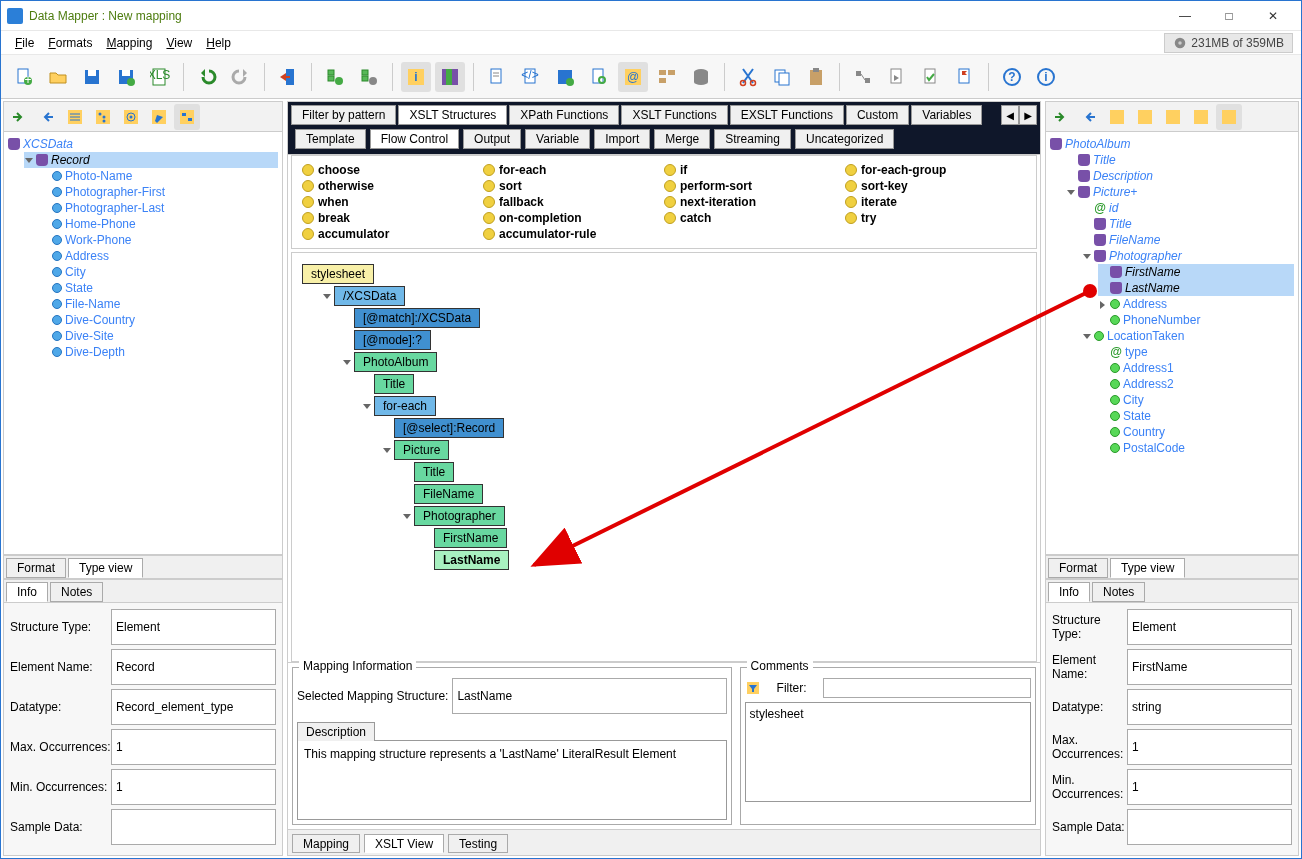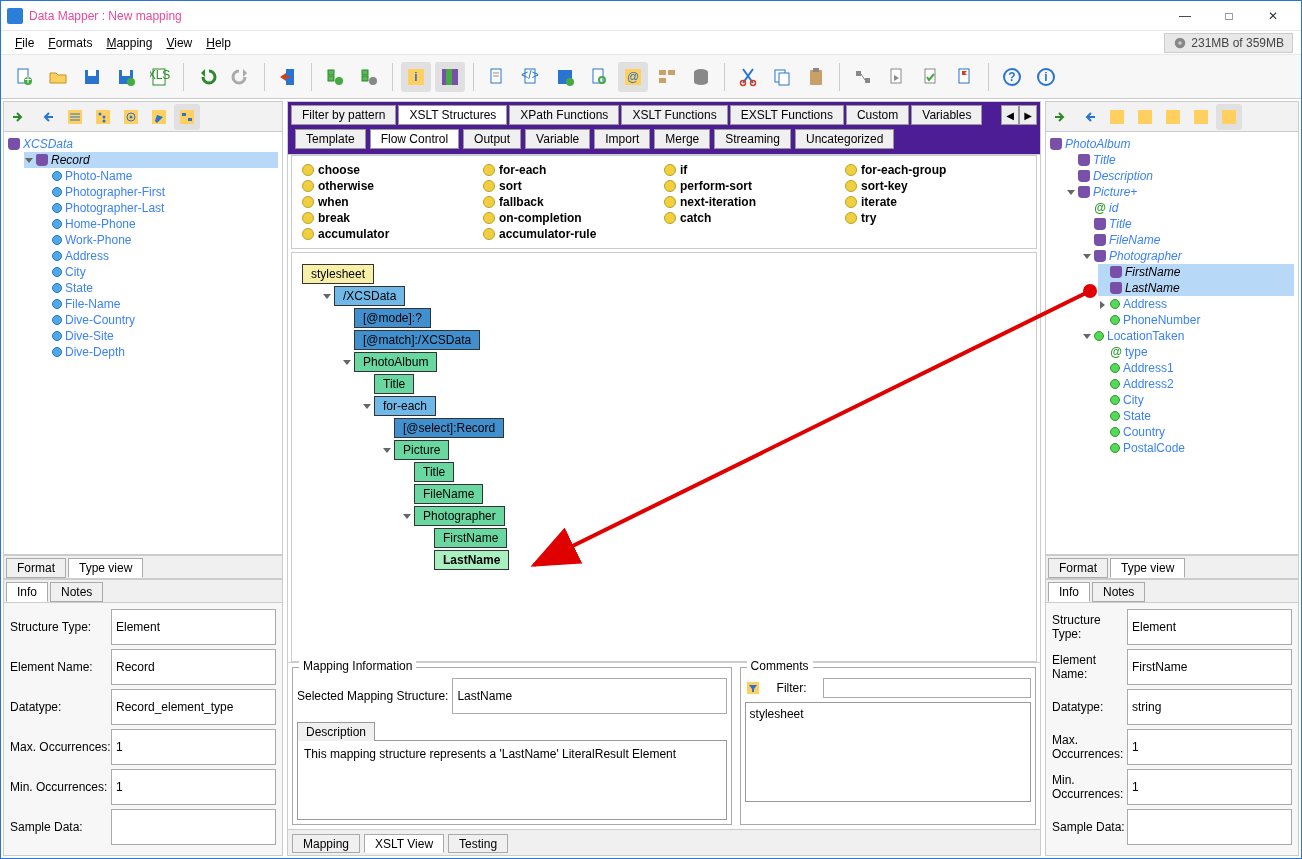--- a/index.html
+++ b/index.html
@@ -1,19 +1,19 @@
 <!DOCTYPE html>
 <html><head>
 <meta charset="utf-8">
 <style>
 * { box-sizing: border-box; margin: 0; padding: 0; font-family: "Segoe UI", Tahoma, sans-serif; font-size: 12px; }
 body { background: #fff; width: 1302px; height: 859px; overflow: hidden; border: 1px solid #2874d0; }
 .titlebar { height: 30px; display:flex; align-items:center; padding:0 6px; background:#fff; border-bottom:1px solid #e8e8e8;}
 .titlebar .app-icon { width:16px; height:16px; background:#2b7fd8; border-radius:2px; margin-right:6px;}
-.titlebar .title { flex:1; color:#ec4899;}
+.titlebar .title { flex:1; color:#4d7c0f;}
 .titlebar .winbtn { width:44px; height:28px; display:flex; align-items:center; justify-content:center; color:#333;}
 .menubar { height:24px; display:flex; align-items:center; gap:2px; padding:0 8px; border-bottom:1px solid #e8e8e8; background:#fff;}
 .menubar .menu { padding:2px 6px; text-decoration:underline; text-decoration-color:transparent;}
 .menubar .menu::first-letter{text-decoration:underline;}
 .menubar .memstatus { margin-left:auto; background:#e8e8e8; padding:2px 8px; border:1px solid #ccc; color:#444; display:flex; align-items:center; gap:4px;}
 .trash-icon{width:14px;height:14px;display:inline-block;}
 .toolbar { height:44px; display:flex; align-items:center; padding:4px 8px; gap:4px; background:#f7f7f7; border-bottom:1px solid #ccc;}
 .tool { width:30px; height:30px; display:flex; align-items:center; justify-content:center; border-radius:3px; background:transparent;}
 .tool.active{background:#e0e0e0;}
 .tool svg{width:20px;height:20px;}
@@ -42,21 +42,21 @@
 .node-label.italic{font-style:italic;}
 .tree-node.selected{background:#b8d8f8;}
 .tree-node.selected .node-label{color:#000;}
 .bottom-tabs{height:24px;display:flex;border-top:1px solid #ccc;border-bottom:1px solid #ccc;background:#f0f0f0;}
 .tab{padding:2px 10px;border:1px solid #aaa;background:#f0f0f0;margin:2px 0 0 2px;cursor:pointer;}
 .tab.active{background:#fff;border-bottom-color:#fff;}
 .info-form{padding:6px;background:#f7f7f7;}
 .info-row{display:flex;align-items:center;margin-bottom:4px;}
 .info-row label{width:120px;}
 .info-row input{flex:1;border:1px solid #aaa;padding:1px 4px;background:#fff;height:36px;}
-.center-top-tabs{display:flex;flex-wrap:wrap;padding:3px;gap:2px;background:#4c1d95;border-bottom:1px solid #ccc;}
+.center-top-tabs{display:flex;flex-wrap:wrap;padding:3px;gap:2px;background:#0f172a;border-bottom:1px solid #ccc;}
 .ctab{padding:2px 10px;border:1px solid #999;background:#f0f0f0;cursor:pointer;font-size:12px;}
 .ctab.active{background:#fff;}
 .ctab.filter{border-right:1px solid #999;}
 .scroll-arrows{margin-left:auto;display:flex;gap:0;}
 .scroll-arrow{width:18px;height:20px;border:1px solid #999;background:#eee;display:flex;align-items:center;justify-content:center;font-size:10px;}
 .subtabs-row{display:flex;gap:4px;padding:2px 4px;flex-wrap:wrap;}
 .func-grid{display:flex;padding:6px 10px;gap:0;background:#fff;border:1px solid #ccc;margin:0 3px 3px 3px;}
 .func-col{flex:1;}
 .func-item{display:flex;align-items:center;gap:4px;padding:1px 0;}
 .func-bullet{width:12px;height:12px;background:#f0d040;border-radius:50%;border:1px solid #c0a020;}
@@ -601,27 +601,27 @@
         <ul>
             <li>
               <div class="row">
                 <span class="toggle open"></span>
                 <span class="map-node blue">/XCSData</span>
               </div>
           <ul>
             <li>
                   <div class="row">
                     <span class="spacer"></span>
-                    <span class="map-node blue-dark">[@mode]:?</span>
+                    <span class="map-node blue-dark">[@match]:/XCSData</span>
                   </div>
                 </li>
             <li>
                   <div class="row">
                     <span class="spacer"></span>
-                    <span class="map-node blue-dark">[@match]:/XCSData</span>
+                    <span class="map-node blue-dark">[@mode]:?</span>
                   </div>
                 </li>
             <li>
                   <div class="row">
                     <span class="toggle open"></span>
                     <span class="map-node green">PhotoAlbum</span>
                   </div>
               <ul>
                 <li>
                       <div class="row">

